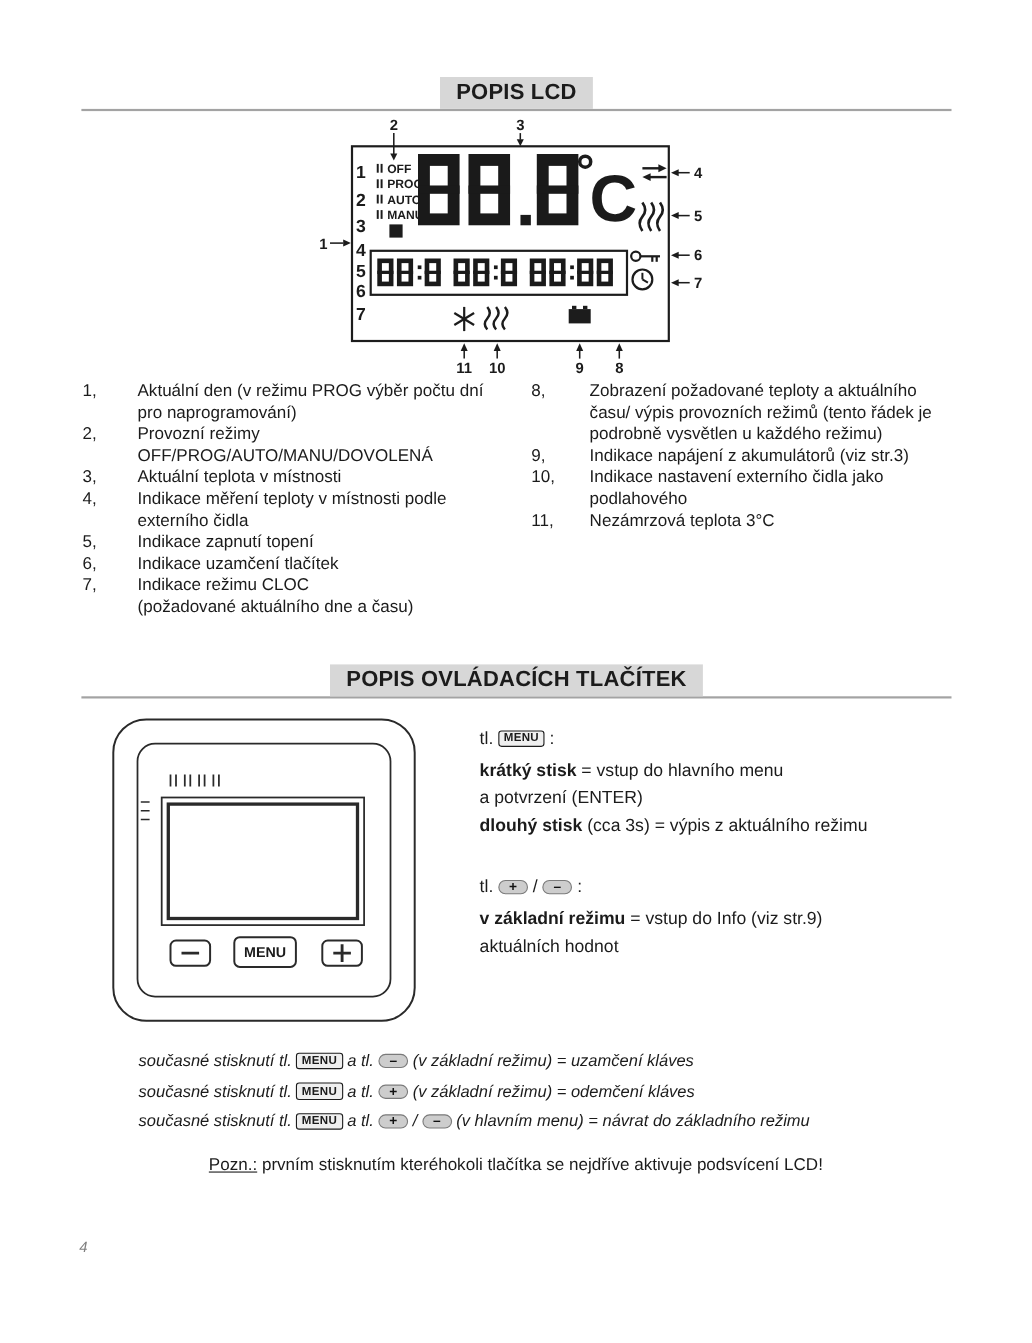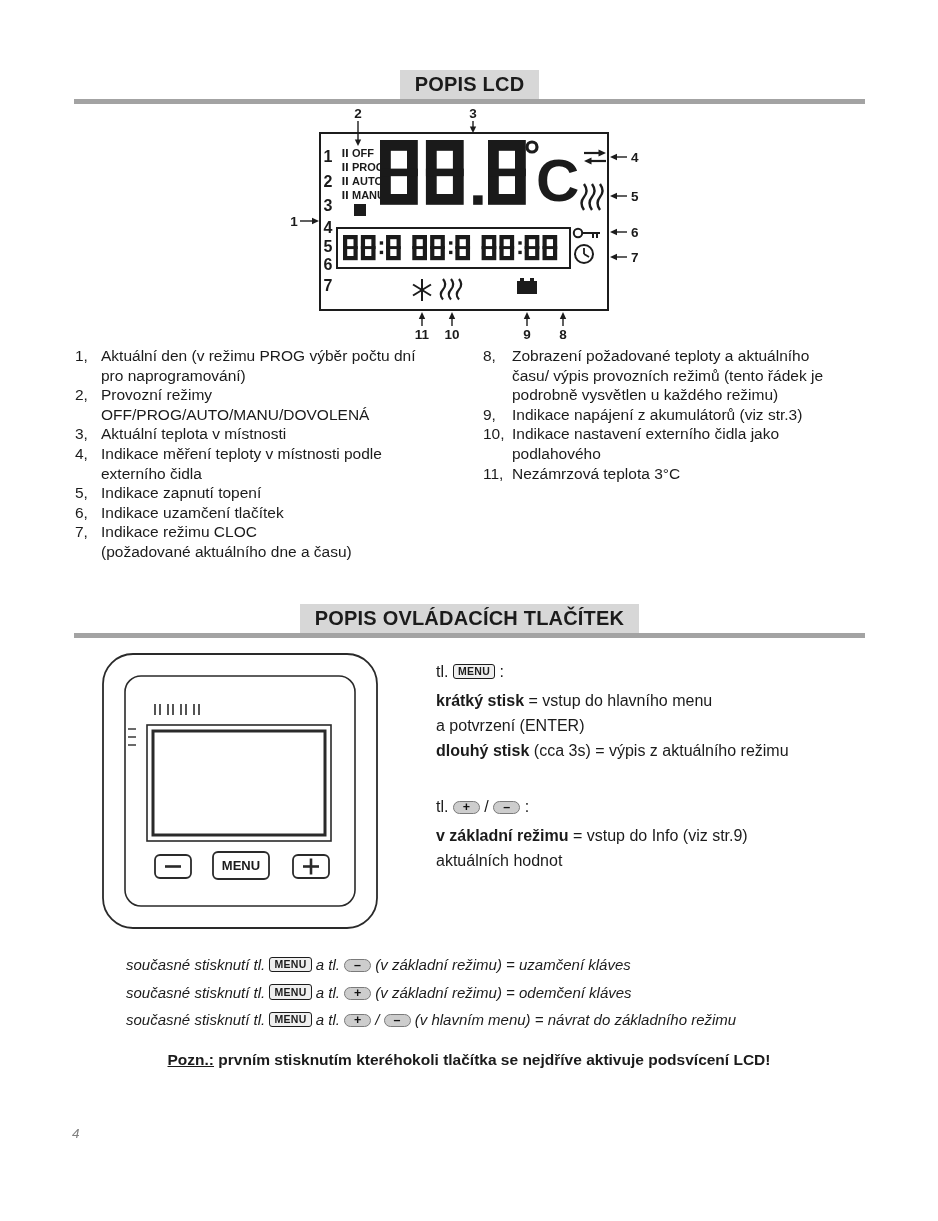--- a/index.html
+++ b/index.html
@@ -7,34 +7,34 @@
   body {
     width:938px; height:1221px; position:relative;
     font-family:"Liberation Sans", sans-serif;
     color:#1b1b1b; overflow:hidden;
   }
   .abs { position:absolute; }
 
   
   .section-header {
     position:absolute; left:74px; width:791px;
-    text-align:center; border-bottom:5px solid #a3a3a3;
+    text-align:center; border-bottom:2px solid #a3a3a3;
   }
   .section-header .hl {
     display:inline-block; background:#d7d7d7;
     font-weight:bold; font-size:20px; padding:3px 15px 3px;
     letter-spacing:0.2px;
   }
 
   
   .legend { position:absolute; font-size:15.5px; line-height:19.6px; }
   .legend-item { display:grid; }
   .legend-left .legend-item { grid-template-columns:26px 1fr; }
   .legend-right .legend-item { grid-template-columns:29px 1fr; }
-  .legend .txt { white-space:pre-line; }
+  .legend .txt { white-space:pre-line;margin-left:24px; }
 
   
   .btn-menu {
     display:inline-block; border:1.3px solid #1c1c1c; border-radius:3px;
     background:#efefef; font-size:10.5px; font-weight:bold;
     padding:1.5px 4px; line-height:1; vertical-align:2px;
     letter-spacing:0.3px; font-style:normal;
   }
   .pill {
     display:inline-block; width:27px; height:13px; border-radius:7px;
@@ -48,21 +48,21 @@
 
   
   .btn-text { position:absolute; left:436px; top:659px; width:460px; font-size:16px; line-height:25px; }
   .btn-text .tl-line { margin-bottom:4px; }
   .btn-text .gap { margin-top:31px; }
   b { font-weight:bold; }
 
   
   .combos { position:absolute; left:126px; top:951px; width:780px; font-size:15px; font-style:italic; line-height:27.5px; }
 
-  .note { position:absolute; left:0; top:1051px; width:938px; text-align:center; font-size:15.5px; font-weight:bold; }
+  .note { position:absolute; left:0; top:1051px; width:938px; text-align:center; font-size:15.5px; font-weight:normal; }
   .note-label { text-decoration:underline; }
 
   .page-num { position:absolute; left:72px; top:1126px; font-style:italic; font-size:13.5px; color:#808080; }
 
   svg text { font-family:"Liberation Sans", sans-serif; fill:#1b1b1b; }
 </style>
 </head>
 <body>
 
 <div class="section-header" style="top:70px">

